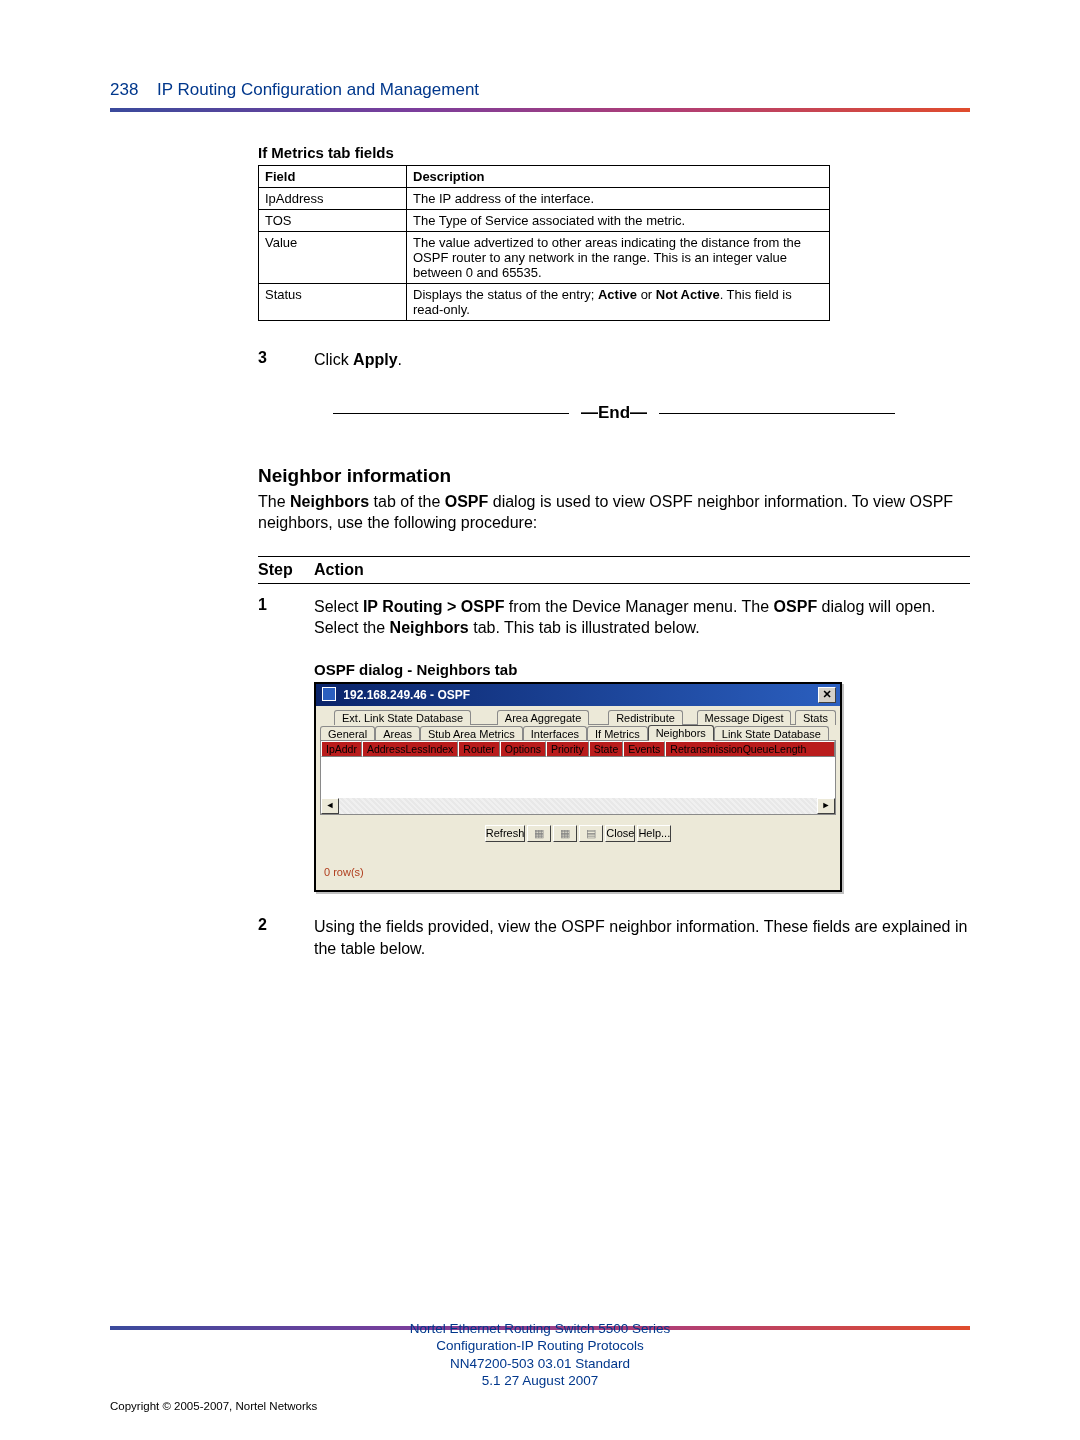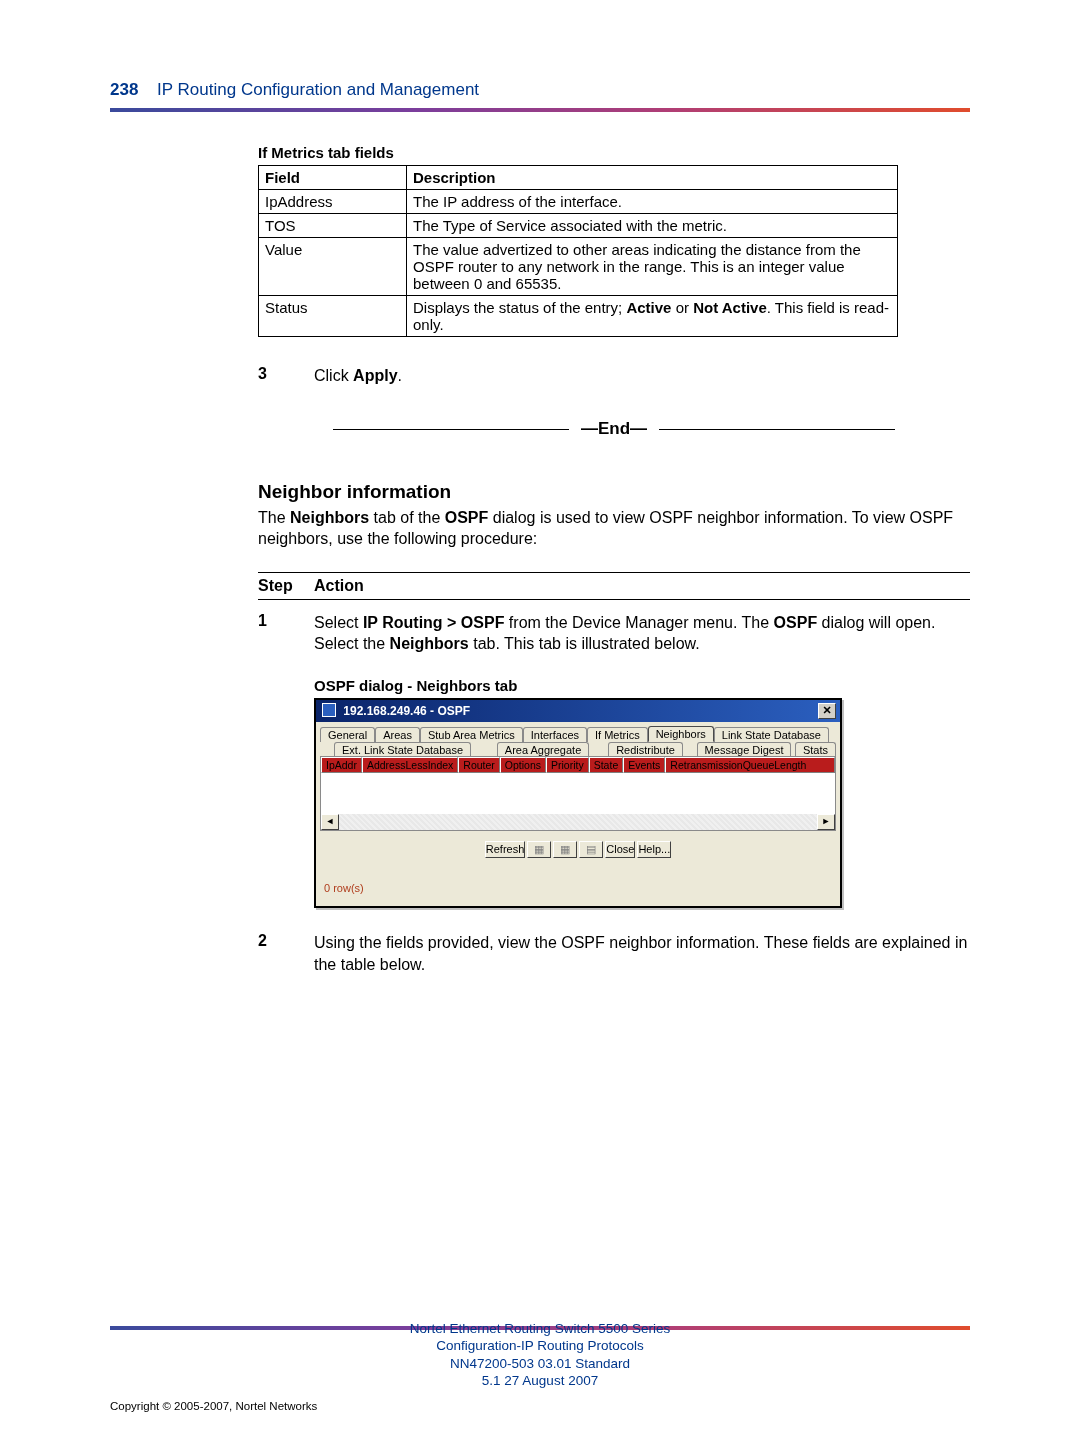--- a/index.html
+++ b/index.html
@@ -17,41 +17,41 @@
     padding: 80px 110px 30px 110px;
     position: relative;
     background: #fff;
   }
   .running-head {
     color: #00378c;
     font-size: 17px;
     margin-bottom: 8px;
   }
   .running-head .page-num {
-    font-weight: bold;
+    font-weight: normal;
     display: inline-block;
     margin-right: 14px;
   }
   .head-rule {
     height: 4px;
     background: linear-gradient(to right, #3a4a9c 0%, #7a3e9c 35%, #b03e75 65%, #e04c2d 100%);
     margin-bottom: 32px;
   }
   .content {
     margin-left: 148px;
   }
   .table-title {
     font-weight: bold;
     margin-bottom: 4px;
     font-size: 15px;
   }
   table.fields {
     border-collapse: collapse;
-    width: 640px;
-    font-size: 15px;
+    width: 572px;
+    font-size: 13px;
   }
   table.fields th, table.fields td {
     border: 1px solid #000;
     padding: 3px 6px;
     text-align: left;
     vertical-align: top;
   }
   table.fields th {
     font-weight: bold;
   }
@@ -339,39 +339,39 @@
     <div class="dialog-wrap">
       <div class="titlebar">
         <span>
           <span style="display:inline-block;width:12px;height:12px;background:#2b5fbf;border:1px solid #fff;vertical-align:-2px;margin-right:4px;"></span>
           <span>192.168.249.46 - OSPF</span>
         </span>
         <span class="close">✕</span>
       </div>
       <div class="dlg-body">
 
-        <div class="tabs-row">
-          <span class="tab">General</span>
-          <span class="tab">Areas</span>
-          <span class="tab">Stub Area Metrics</span>
-          <span class="tab">Interfaces</span>
-          <span class="tab">If Metrics</span>
-          <span class="tab active">Neighbors</span>
-          <span class="tab">Link State Database</span>
-        </div>
         <div class="tabs-row" style="margin-left:14px;">
           <span class="tab">Ext. Link State Database</span>
           <span style="width:30px;border-bottom:1px solid #8a8a8a;"></span>
           <span class="tab">Area Aggregate</span>
           <span style="width:22px;border-bottom:1px solid #8a8a8a;"></span>
           <span class="tab">Redistribute</span>
           <span style="width:16px;border-bottom:1px solid #8a8a8a;"></span>
           <span class="tab">Message Digest</span>
           <span style="width:4px;border-bottom:1px solid #8a8a8a;"></span>
           <span class="tab">Stats</span>
+        </div>
+        <div class="tabs-row">
+          <span class="tab">General</span>
+          <span class="tab">Areas</span>
+          <span class="tab">Stub Area Metrics</span>
+          <span class="tab">Interfaces</span>
+          <span class="tab">If Metrics</span>
+          <span class="tab active">Neighbors</span>
+          <span class="tab">Link State Database</span>
         </div>
 
         <div class="tabs-panel">
           <div class="col-headers">
             <div>IpAddr</div>
             <div>AddressLessIndex</div>
             <div>Router</div>
             <div>Options</div>
             <div>Priority</div>
             <div>State</div>

